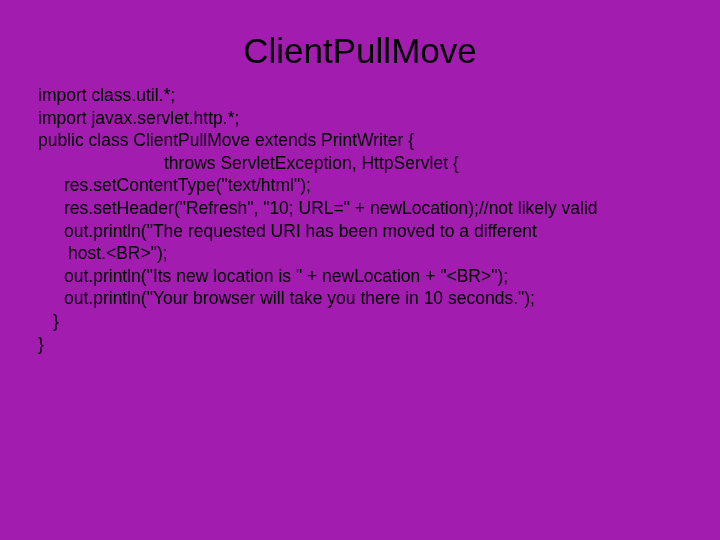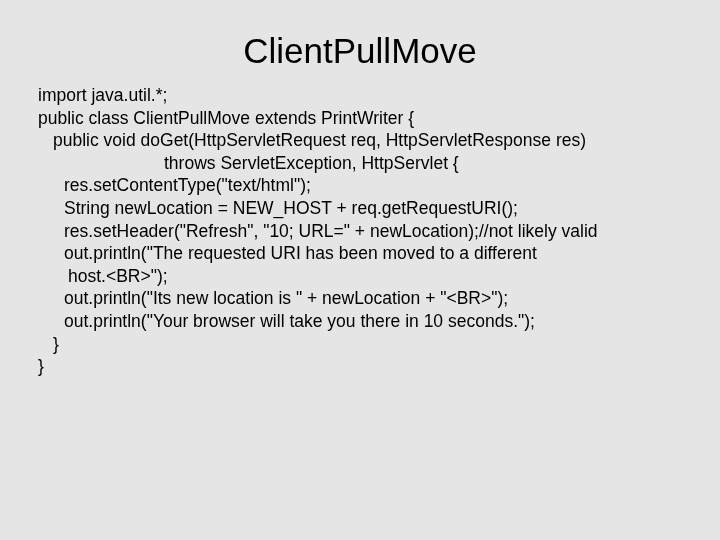--- a/index.html
+++ b/index.html
@@ -10,21 +10,21 @@
     width: 720px;
     height: 540px;
     background: #ffffff;
     font-family: "Liberation Sans", sans-serif;
     overflow: hidden;
   }
   .slide {
     position: relative;
     width: 720px;
     height: 540px;
-    background: #e5e5e5;
+    background: #a21caf;
     box-sizing: border-box;
   }
   .slide-title {
     position: absolute;
     top: 30px;
     left: 0;
     width: 720px;
     text-align: center;
     font-size: 35px;
     line-height: 42px;
@@ -57,26 +57,25 @@
   .ind-b0 { padding-left: 0px; }
 </style>
 </head>
 <body>
 
 <div class="slide">
 
   <div class="slide-title">ClientPullMove</div>
 
   <div class="code-body">
-      <span class="code-line ind-0">import java.util.*;</span>
+      <span class="code-line ind-0">import class.util.*;</span>
+      <span class="code-line ind-0">import javax.servlet.http.*;</span>
       <span class="code-line ind-0">public class ClientPullMove extends PrintWriter {</span>
-      <span class="code-line ind-1">public void doGet(HttpServletRequest req, HttpServletResponse res)</span>
       <span class="code-line ind-c">throws ServletException, HttpServlet {</span>
       <span class="code-line ind-2">res.setContentType("text/html");</span>
-      <span class="code-line ind-2">String newLocation = NEW_HOST + req.getRequestURI();</span>
       <span class="code-line ind-2">res.setHeader("Refresh", "10; URL=" + newLocation);//not likely valid</span>
       <span class="code-line ind-2">out.println("The requested URI has been moved to a different</span>
       <span class="code-line ind-w">host.&lt;BR&gt;");</span>
       <span class="code-line ind-2">out.println("Its new location is " + newLocation + "&lt;BR&gt;");</span>
       <span class="code-line ind-2">out.println("Your browser will take you there in 10 seconds.");</span>
       <span class="code-line ind-b1">}</span>
       <span class="code-line ind-b0">}</span>
     </div>
 
 </div>

